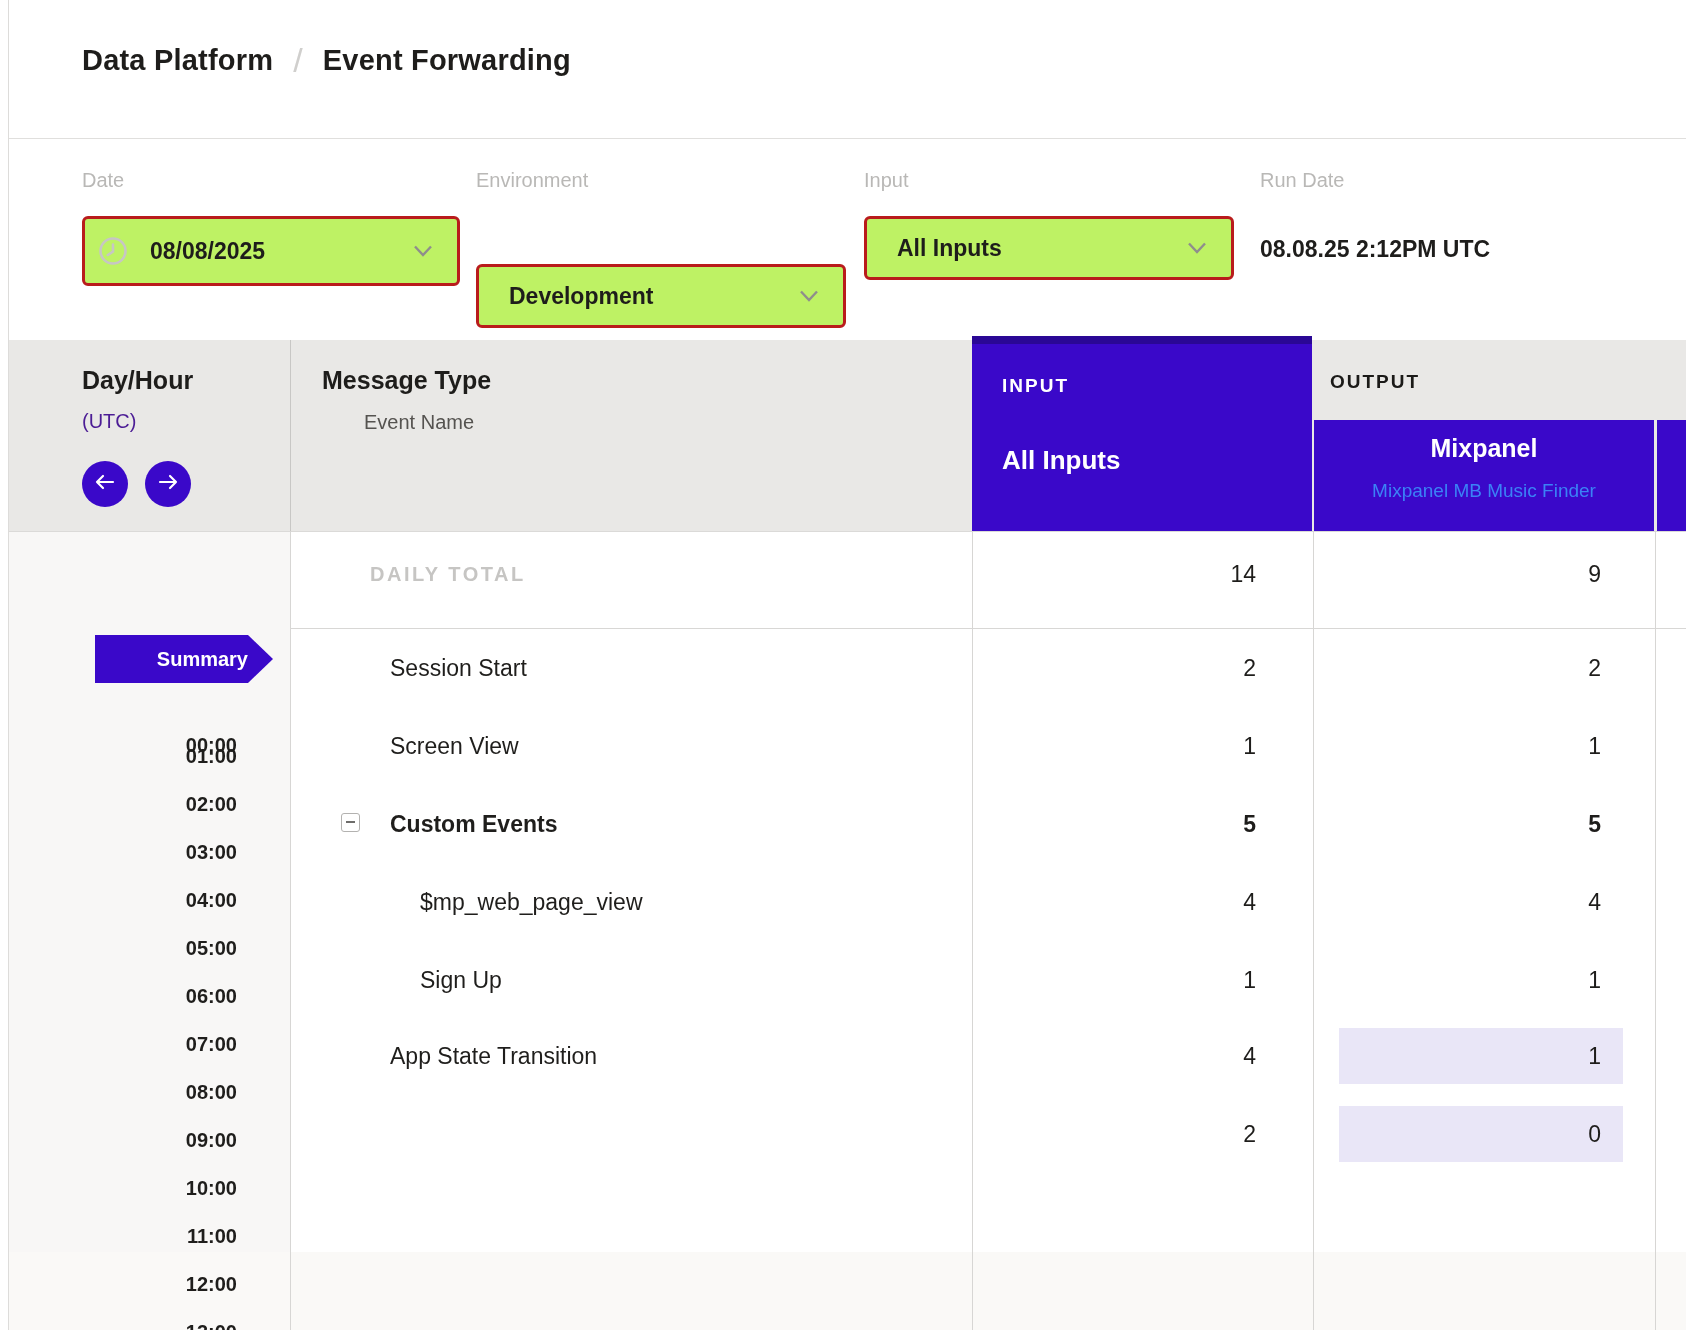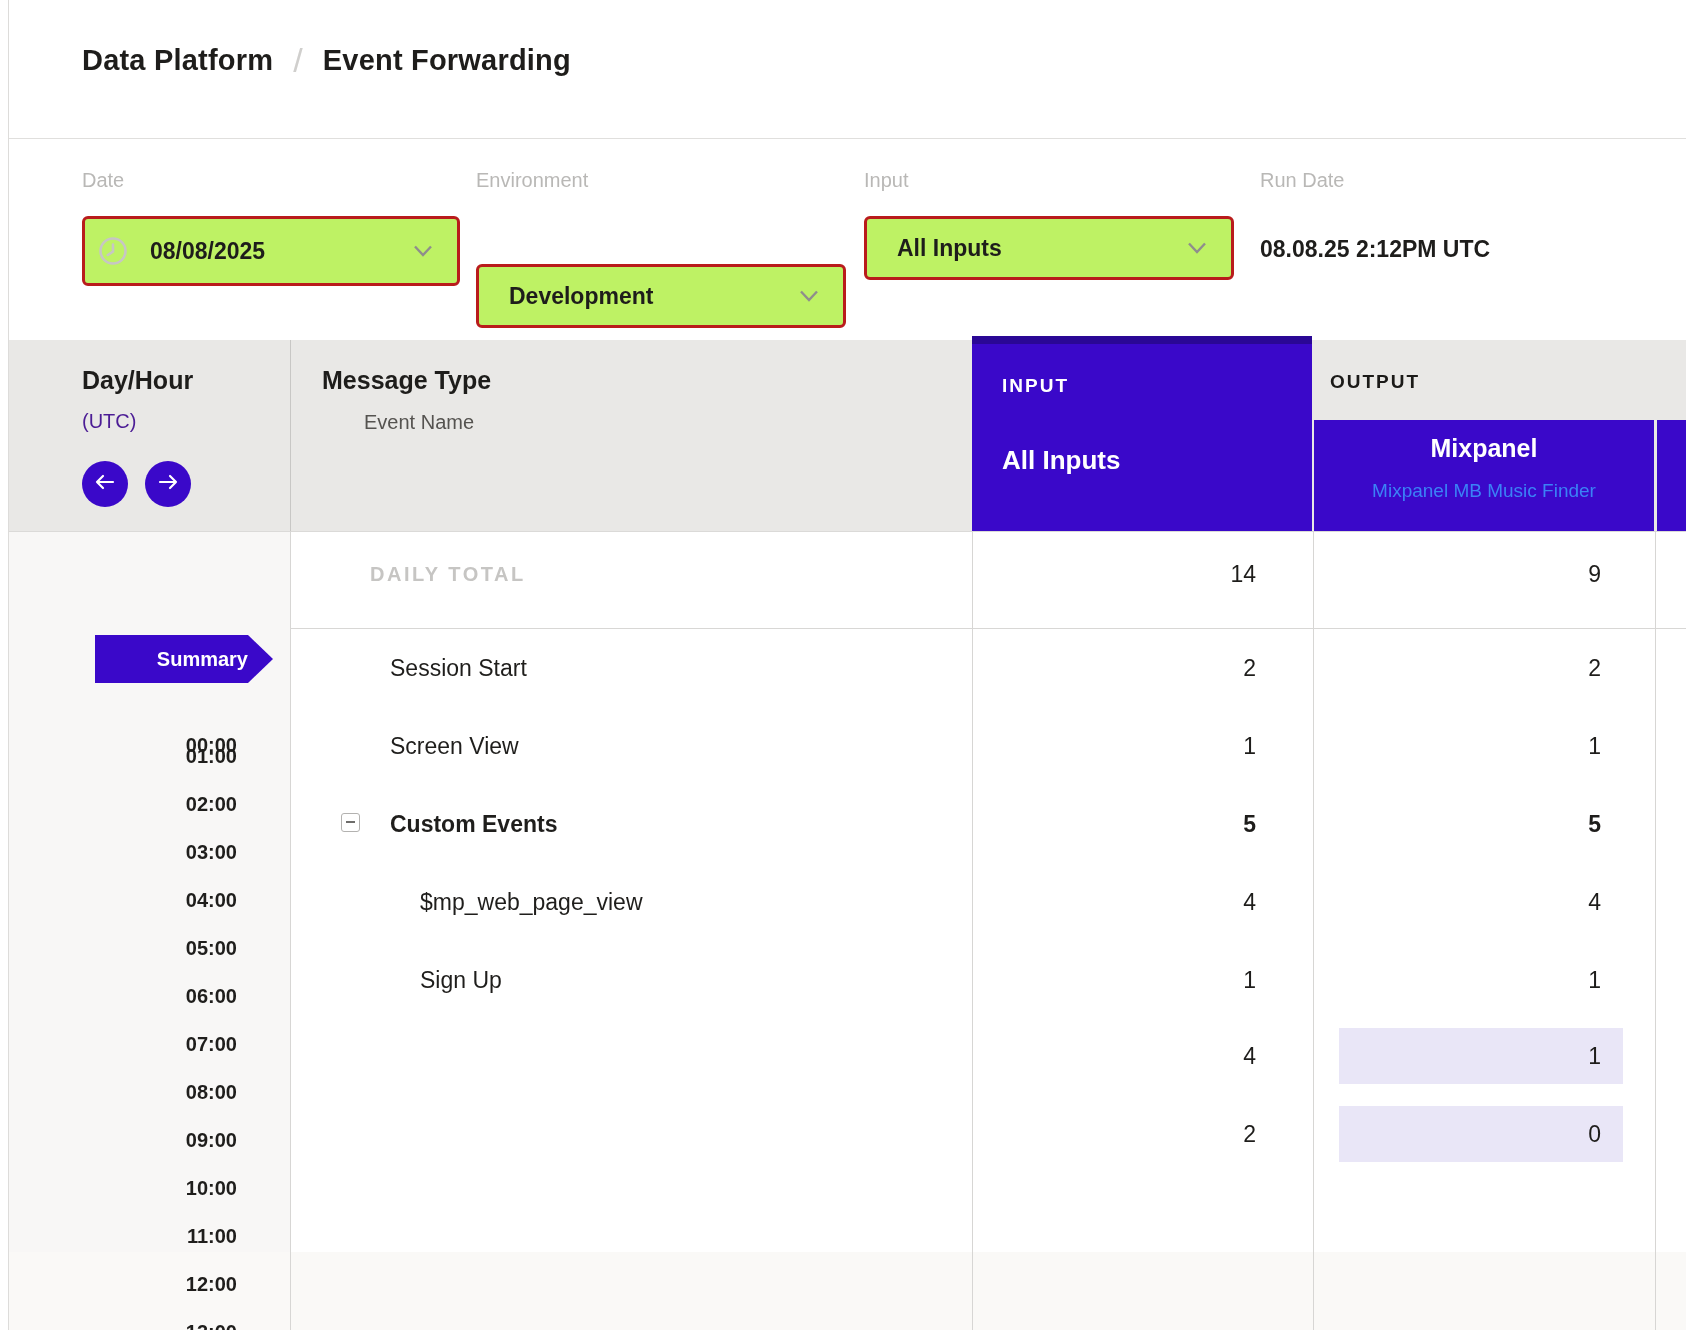--- a/index.html
+++ b/index.html
@@ -209,20 +209,21 @@
   </div>
 
   <div class="abs row ind" style="top:952px">
     <span class="lbl">Sign Up</span>
     <span class="cin">1</span>
     <span class="cout">1</span>
   </div>
 
   <div class="abs row" style="top:1028px">
     <span class="hl-cell"></span>
+    <span class="lbl">App State Transition</span>
     <span class="cin">4</span>
     <span class="cout">1</span>
   </div>
 
   <div class="abs row" style="top:1106px">
     <span class="hl-cell"></span>
     <span class="cin">2</span>
     <span class="cout">0</span>
   </div>
 

